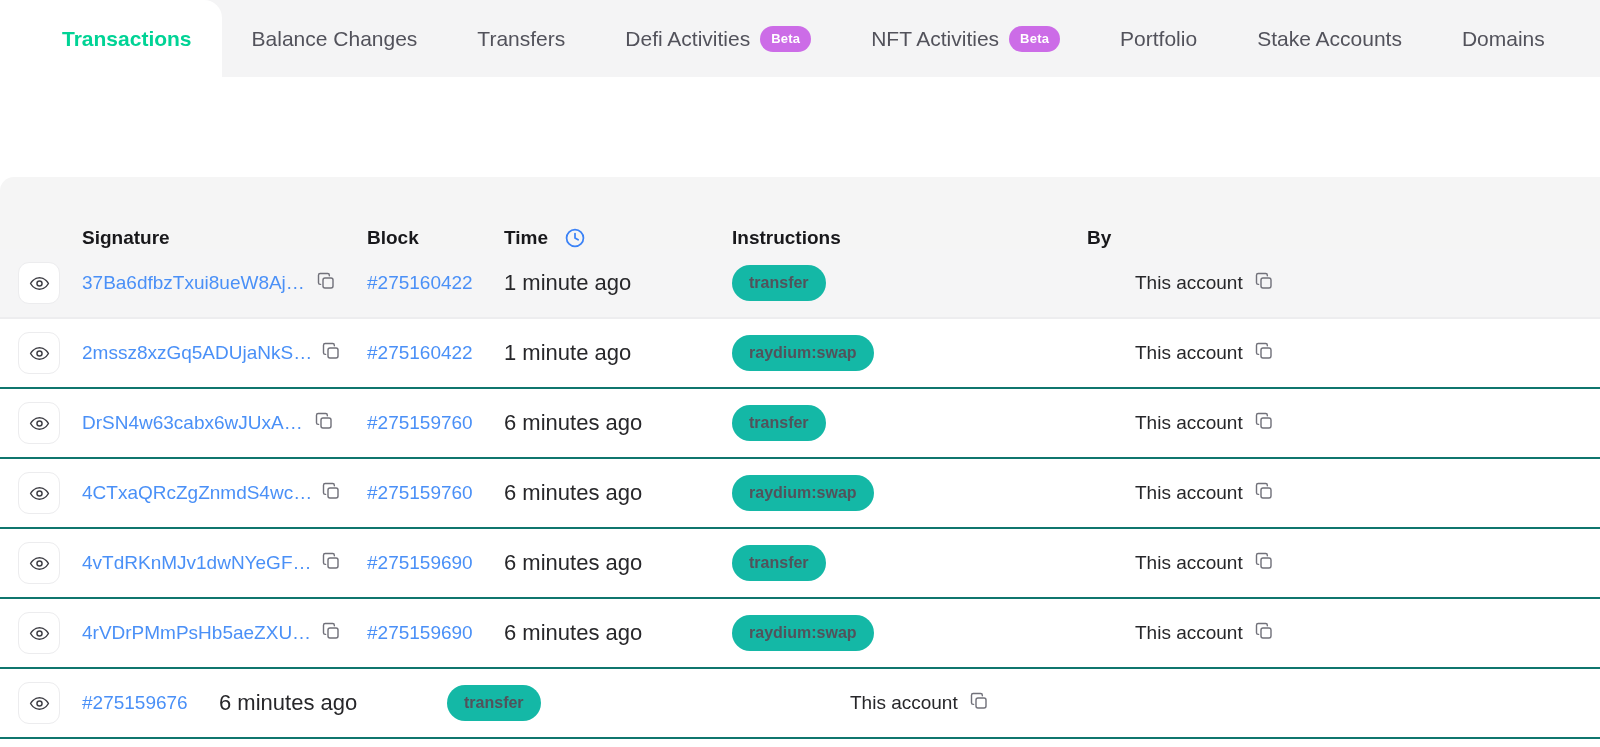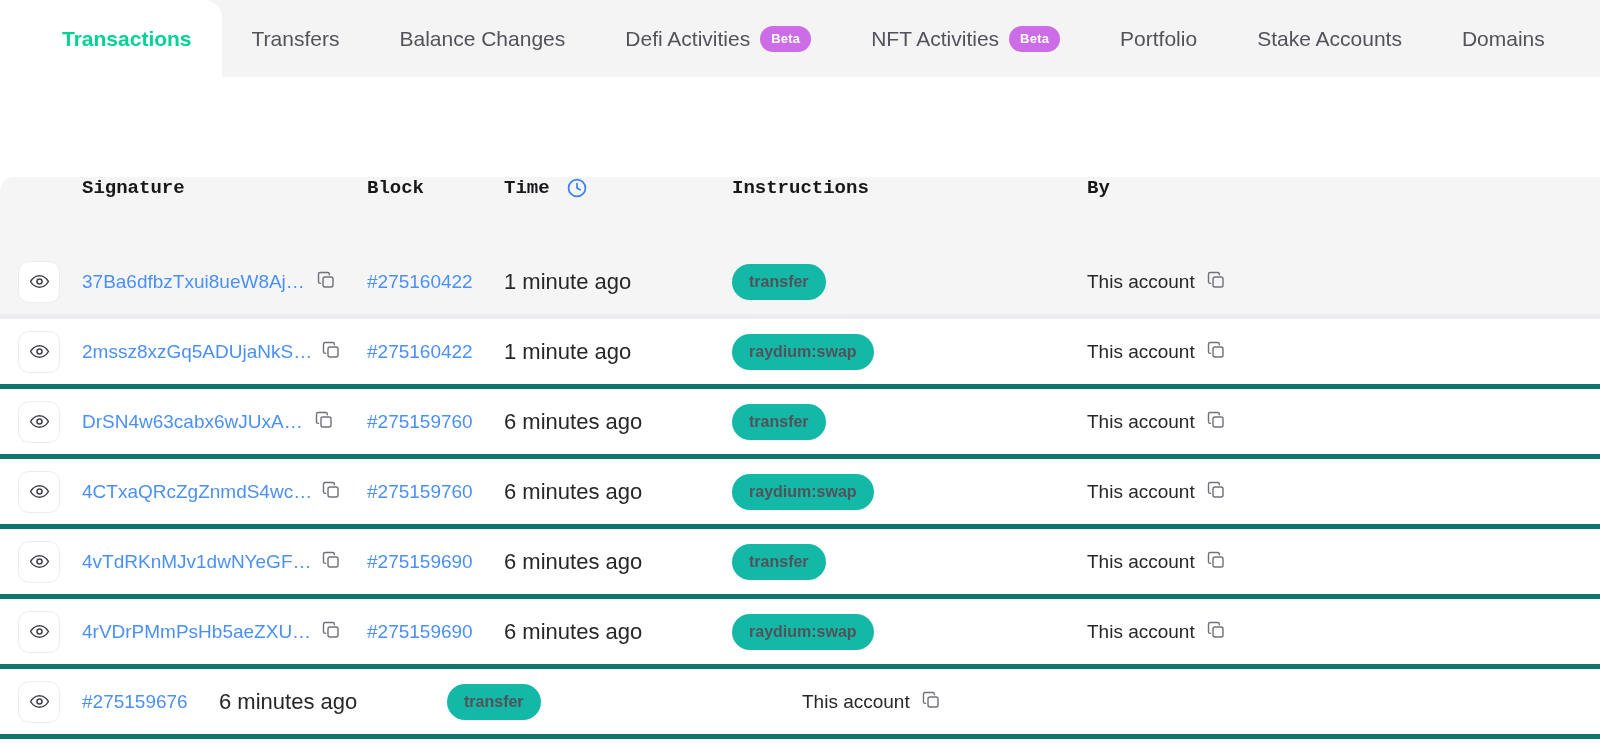--- a/index.html
+++ b/index.html
@@ -72,22 +72,21 @@
     margin-left: 0;
     background: #ffffff;
     border-top-left-radius: 14px;
     overflow: hidden;
   }
 
   .thead {
     background: #f5f5f5;
     height: 72px;
     display: flex;
-    align-items: flex-start;
-    font-family: Liberation Mono, monospace;
+    align-items: flex-end;
   }
 
   .thead .cell,
   .trow .cell { display: flex; align-items: center; }
 
   
   .c-eye   { width: 82px;  padding-left: 18px; }
   .c-sig   { width: 285px; }
   .c-block { width: 137px; }
   .c-time  { width: 228px; }
@@ -101,21 +100,21 @@
   }
 
   .time-head { gap: 16px; }
 
   .clock-icon { display: block; }
 
   .trow {
     height: 70px;
     display: flex;
     align-items: center;
-    border-bottom: 5px solid #0f766e;
+    border-bottom: 2px solid #0f766e;
     background: #ffffff;
   }
   .trow.hovered { background: #f5f5f6; border-bottom-color: #ededef; }
 
   .eye-btn {
     width: 42px; height: 42px;
     background: #ffffff;
     border: 1px solid #ececee;
     border-radius: 11px;
     display: flex; align-items: center; justify-content: center;
@@ -138,34 +137,34 @@
   .pill {
     background: #14b8a6;
     color: #52525b;
     font-size: 16px;
     font-weight: 700;
     border-radius: 999px;
     padding: 9px 17px;
     white-space: nowrap;
   }
 
-  .by-text { font-size: 19px; color: #27272a; }
+  .by-text { font-size: 19px; color: #27272a; margin-left: 48px; }
 </style>
 </head>
 <body>
 
 <div class="tabbar" id="tabbar">
     <div class="tab active">
       <span>Transactions</span>
     </div>
     <div class="tab">
+      <span>Balance Changes</span>
+    </div>
+    <div class="tab">
       <span>Transfers</span>
-    </div>
-    <div class="tab">
-      <span>Balance Changes</span>
     </div>
     <div class="tab">
       <span>Defi Activities</span>
       <span class="badge-beta">Beta</span>
     </div>
     <div class="tab">
       <span>NFT Activities</span>
       <span class="badge-beta">Beta</span>
     </div>
     <div class="tab">

